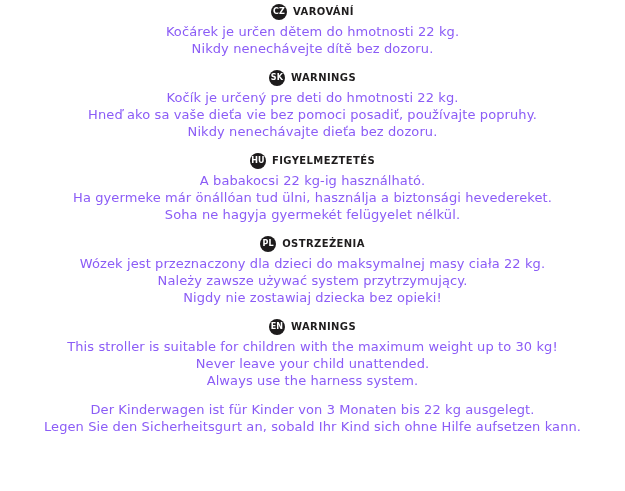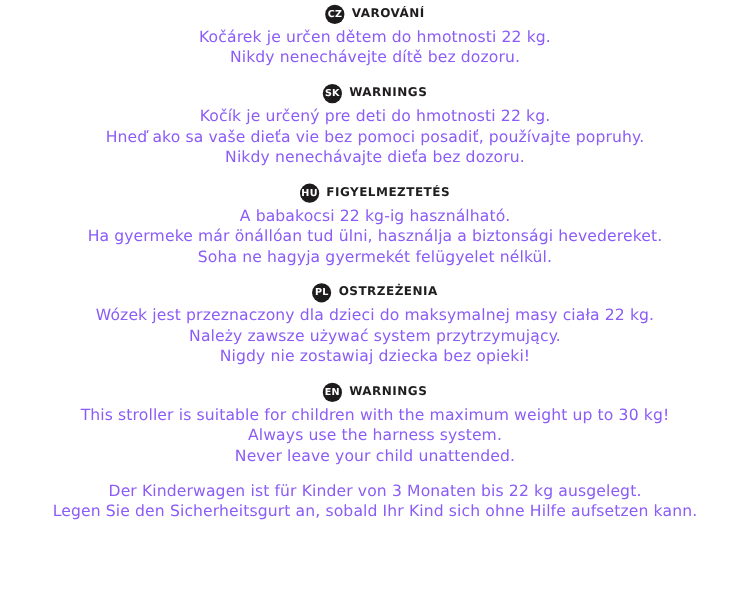--- a/index.html
+++ b/index.html
@@ -108,21 +108,21 @@
       <div class="warning-line">Należy zawsze używać system przytrzymujący.</div>
       <div class="warning-line">Nigdy nie zostawiaj dziecka bez opieki!</div>
     </section>
 
   <section class="section">
     <div class="section-header">
       <span class="lang-badge">EN</span>
       <span class="section-title">WARNINGS</span>
     </div>
   <div class="warning-line">This stroller is suitable for children with the maximum weight up to 30 kg!</div>
+      <div class="warning-line">Never leave your child unattended.</div>
       <div class="warning-line">Always use the harness system.</div>
-      <div class="warning-line">Never leave your child unattended.</div>
     </section>
 
   <section class="section">
   <div class="warning-line">Der Kinderwagen ist für Kinder von 3 Monaten bis 22 kg ausgelegt.</div>
       <div class="warning-line">Legen Sie den Sicherheitsgurt an, sobald Ihr Kind sich ohne Hilfe aufsetzen kann.</div>
     </section>
 </main>
 
 </body></html>

